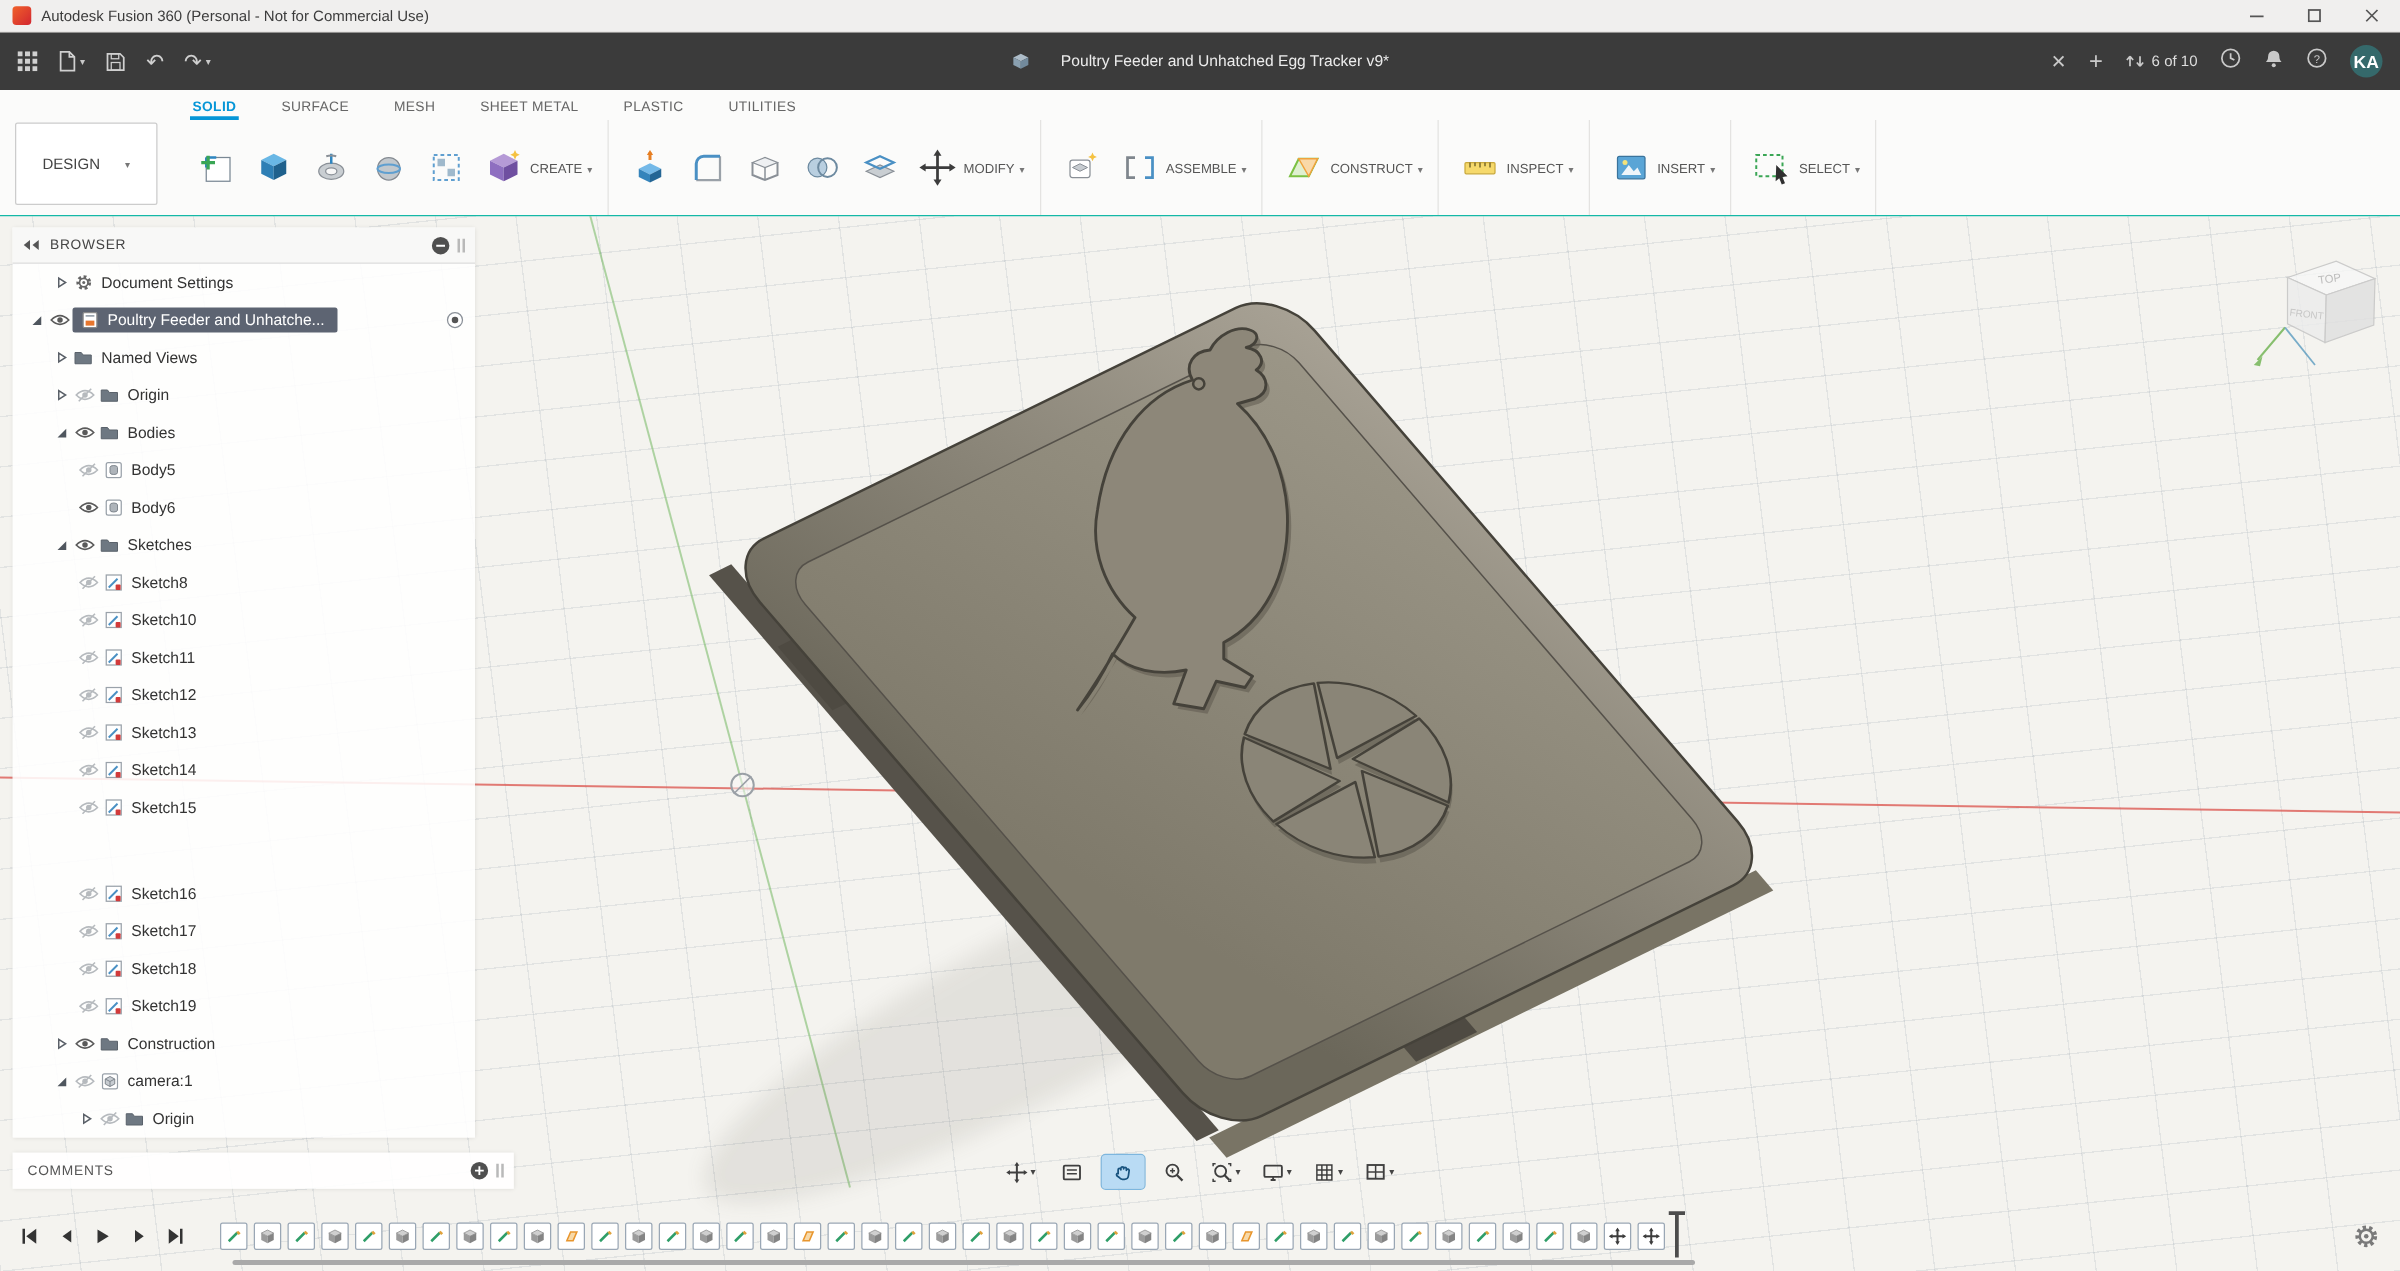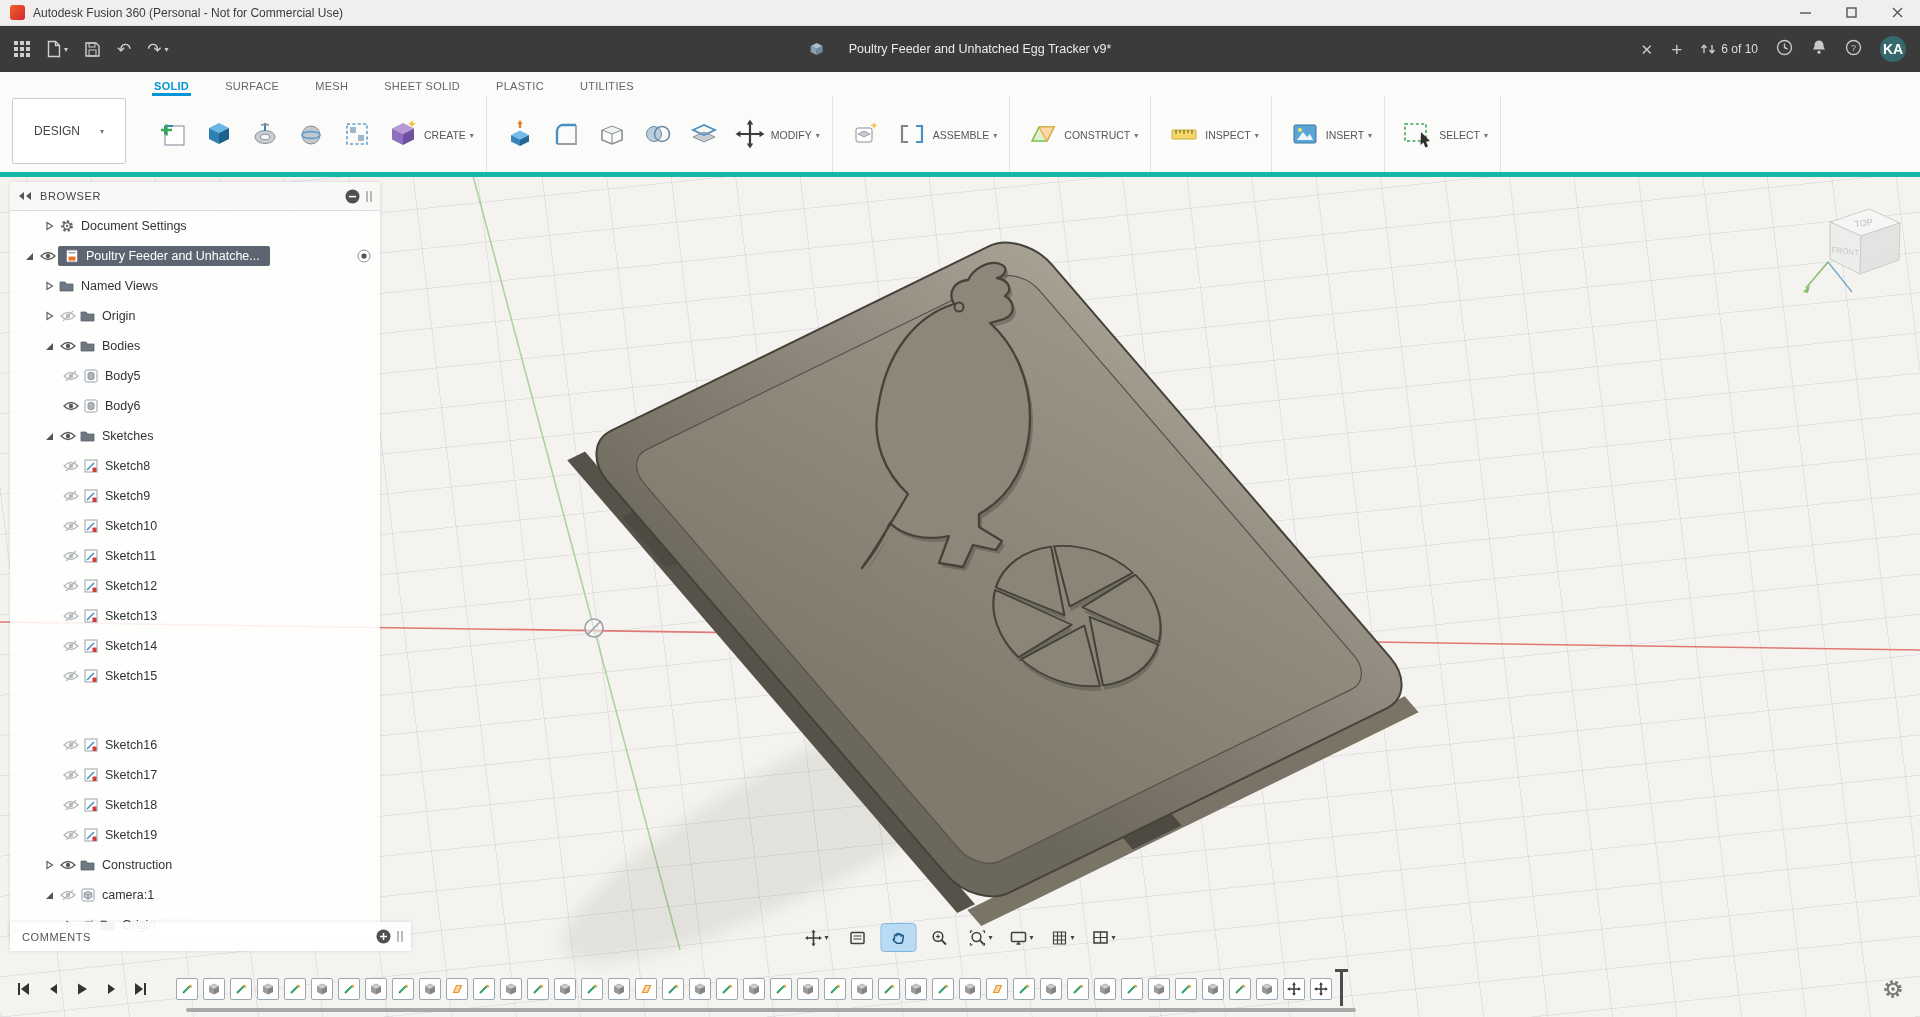--- a/index.html
+++ b/index.html
@@ -23,21 +23,21 @@
   #doc-tab{position:absolute;left:50%;transform:translateX(-50%);display:flex;align-items:center;gap:24px;height:100%;}
   #doc-tab span{font-size:12.5px;color:#ececec;white-space:nowrap;}
   .ab-right{margin-left:auto;display:flex;align-items:center;gap:18px;padding-right:14px;}
   .tab-close{color:#c9c9c9;font-size:15px;line-height:1;}
   .tab-add{color:#c9c9c9;font-size:19px;line-height:1;}
   .job-status{display:flex;align-items:center;gap:5px;color:#dedede;font-size:12px;white-space:nowrap;}
   .avatar{width:26px;height:26px;border-radius:50%;background:#35696b;color:#fff;font-size:14px;
           display:flex;align-items:center;justify-content:center;font-weight:bold;}
   
   #ribbon{position:absolute;top:72px;left:0;right:0;height:100px;background:#fbfbfa;z-index:55;
-          border-bottom:5px solid #14b8a6;}
+          border-bottom:1px solid #14b8a6;}
   #tabs-row{position:absolute;top:2px;left:152px;height:22px;display:flex;gap:32px;align-items:flex-end;}
   .rtab{font-size:11px;color:#666;padding:0 2px 4px 2px;letter-spacing:.3px;white-space:nowrap;}
   .rtab.active{color:#0696d7;font-weight:bold;border-bottom:3px solid #0696d7;padding-bottom:1px;}
   #design-btn{position:absolute;left:12px;top:26px;width:112px;height:64px;background:#fff;
               border:1px solid #ccc;border-radius:2px;display:flex;align-items:center;justify-content:center;
               gap:20px;font-size:12px;color:#444;}
   #tools-row{position:absolute;left:140px;top:24px;height:76px;display:flex;}
   .tgroup{display:flex;flex-direction:row;align-items:center;padding:0 12px;border-right:1px solid #e4e3e1;}
   .group-icons{height:52px;display:flex;align-items:center;gap:4px;}
   .tool-btn{width:42px;height:46px;display:flex;align-items:center;justify-content:center;border-radius:3px;}
@@ -187,21 +187,21 @@
         </svg></span>
     <span class="avatar">KA</span>
   </div>
 </div>
 
 <div id="ribbon">
   <div id="tabs-row">
     <span class="rtab active">SOLID</span>
     <span class="rtab">SURFACE</span>
     <span class="rtab">MESH</span>
-    <span class="rtab">SHEET SOLID</span>
+    <span class="rtab">SHEET METAL</span>
     <span class="rtab">PLASTIC</span>
     <span class="rtab">UTILITIES</span>
   </div>
   <div id="design-btn">
     <span>DESIGN</span>
       <span class="dd">▾</span>
   </div>
   <div id="tools-row">
 
     <div class="tgroup">
@@ -655,37 +655,20 @@
             <line x1="3" y1="11" x2="13" y2="1" stroke="#b6babe" stroke-width="1.3"></line>
           </svg>
         </span>
         <span class="ic">
           <svg width="14" height="14">
             <rect x="1" y="1" width="12" height="12" fill="#fff" stroke="#9aa2aa"></rect>
             <path d="M3 11 L10 4" stroke="#4a90c4" stroke-width="1.6"></path>
             <rect x="8.5" y="8.5" width="4" height="4.5" rx="0.8" fill="#d23b3b"></rect>
           </svg>
         </span>
-        <span class="b-label">Sketch9</span>
-      </div>
-      <div class="b-row" style="padding-left: 50px;">
-        <span class="eye">
-          <svg width="16" height="12">
-            <path d="M1 6 Q8 -1 15 6 Q8 13 1 6 Z" fill="none" stroke="#b6babe" stroke-width="1.3"></path>
-            <circle cx="8" cy="6" r="2.2" fill="#b6babe"></circle>
-            <line x1="3" y1="11" x2="13" y2="1" stroke="#b6babe" stroke-width="1.3"></line>
-          </svg>
-        </span>
-        <span class="ic">
-          <svg width="14" height="14">
-            <rect x="1" y="1" width="12" height="12" fill="#fff" stroke="#9aa2aa"></rect>
-            <path d="M3 11 L10 4" stroke="#4a90c4" stroke-width="1.6"></path>
-            <rect x="8.5" y="8.5" width="4" height="4.5" rx="0.8" fill="#d23b3b"></rect>
-          </svg>
-        </span>
         <span class="b-label">Sketch10</span>
       </div>
       <div class="b-row" style="padding-left: 50px;">
         <span class="eye">
           <svg width="16" height="12">
             <path d="M1 6 Q8 -1 15 6 Q8 13 1 6 Z" fill="none" stroke="#b6babe" stroke-width="1.3"></path>
             <circle cx="8" cy="6" r="2.2" fill="#b6babe"></circle>
             <line x1="3" y1="11" x2="13" y2="1" stroke="#b6babe" stroke-width="1.3"></line>
           </svg>
         </span>

